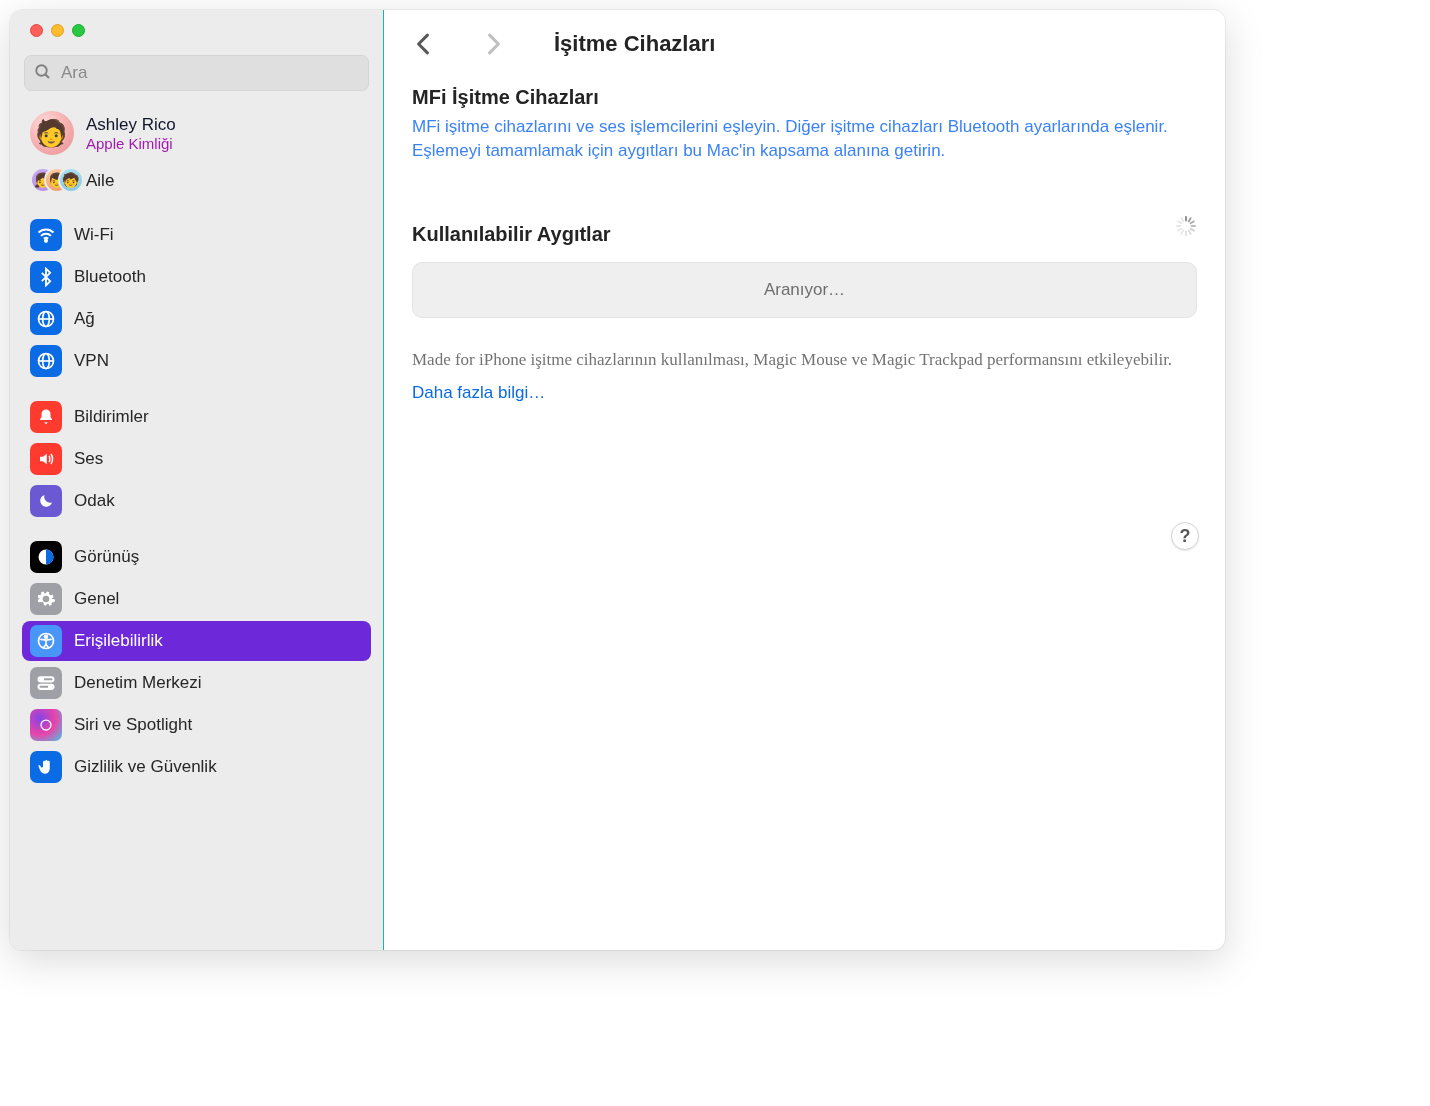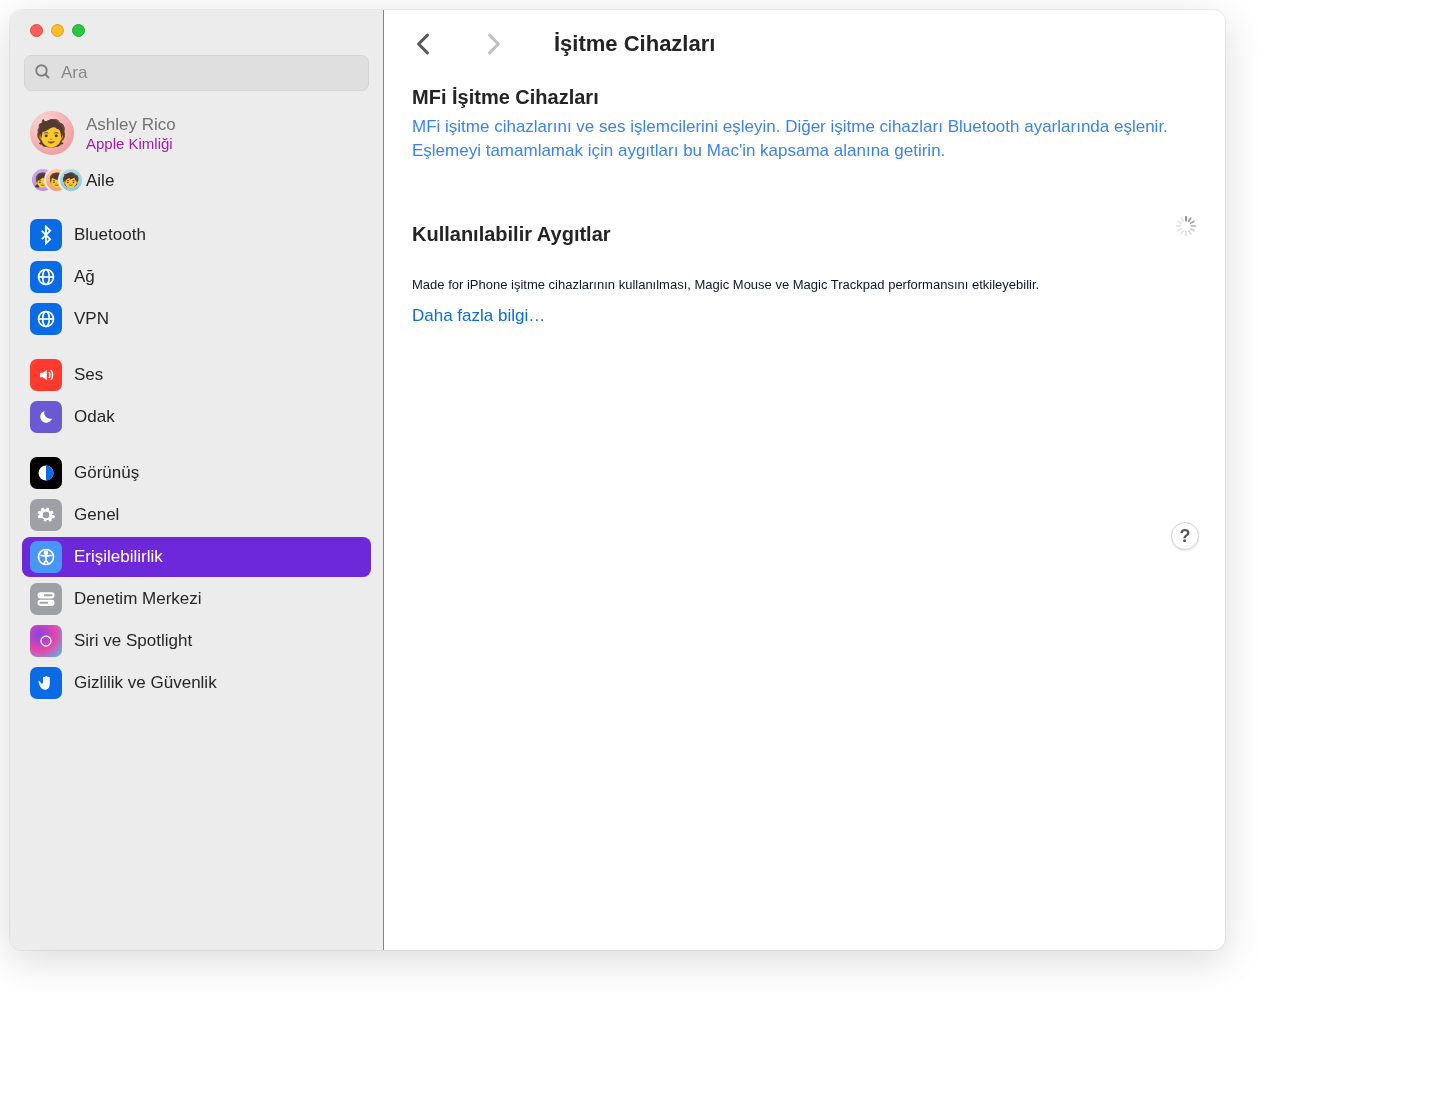--- a/index.html
+++ b/index.html
@@ -74,21 +74,21 @@
       gap: 12px;
       border-radius: 8px;
       cursor: default;
     }
     .avatar {
       width: 44px; height: 44px; border-radius: 50%;
       background: radial-gradient(circle at 35% 30%, #fdd 0%, #f8b8b8 40%, #e89090 100%);
       display: flex; align-items: center; justify-content: center;
       font-size: 26px;
     }
-    .profile-text .name { font-size: 17px; color: #737373; font-weight: 500; }
+    .profile-text .name { font-size: 17px; color: #0f172a; font-weight: 500; }
     .profile-text .sub { font-size: 15px; color: #a21caf; }
     .family-row {
       display: flex;
       align-items: center;
       padding: 2px 8px 8px;
       gap: 12px;
       margin-bottom: 12px;
       cursor: default;
     }
     .family-icons {
@@ -188,24 +188,25 @@
       border: 1px solid #e4e4e4;
       border-radius: 10px;
       height: 56px;
       display: flex;
       align-items: center;
       justify-content: center;
       color: #6e6e6e;
       font-size: 17px;
     }
     .footnote {
-      font-size: 13px;
-      color: #0f172a;
+      font-size: 17px;
+      color: #737373;
       margin-top: 30px;
       line-height: 1.4;
+      font-family: Liberation Serif, serif;
     }
     .link {
       color: #0b6be4;
       font-size: 17px;
       margin-top: 12px;
       display: inline-block;
       cursor: default;
     }
     .help-btn {
       position: absolute;
@@ -260,20 +261,31 @@
           <div class="fam-c a">👧</div>
           <div class="fam-c b">👦</div>
           <div class="fam-c c">🧒</div>
         </div>
         <div class="family-label">Aile</div>
       </div>
 
       <div class="sb-group">
         <div class="sb-item">
           <div class="sb-icon" style="background:#0b6be4">
+            <svg width="20" height="20" viewBox="0 0 24 24" fill="none" stroke="#fff" stroke-width="2.4">
+                <path d="M3 9c5-5 13-5 18 0"></path>
+                <path d="M6 13c3.3-3.3 8.7-3.3 12 0"></path>
+                <path d="M9.5 16.5c1.4-1.4 3.6-1.4 5 0"></path>
+                <circle cx="12" cy="19" r="1.3" fill="#fff"></circle>
+              </svg>
+          </div>
+          <span class="label">Wi-Fi</span>
+        </div>
+        <div class="sb-item">
+          <div class="sb-icon" style="background:#0b6be4">
             <svg width="20" height="20" viewBox="0 0 24 24" fill="none" stroke="#fff" stroke-width="2.2">
                 <path d="M7 7l10 10-5 5V2l5 5L7 17"></path>
               </svg>
           </div>
           <span class="label">Bluetooth</span>
         </div>
         <div class="sb-item">
           <div class="sb-icon" style="background:#0b6be4">
             <svg width="20" height="20" viewBox="0 0 24 24" fill="none" stroke="#fff" stroke-width="2">
                 <circle cx="12" cy="12" r="9"></circle>
@@ -289,20 +301,28 @@
                 <circle cx="12" cy="12" r="9"></circle>
                 <ellipse cx="12" cy="12" rx="4" ry="9"></ellipse>
                 <line x1="3" y1="12" x2="21" y2="12"></line>
               </svg>
           </div>
           <span class="label">VPN</span>
         </div>
       </div>
 
       <div class="sb-group">
+        <div class="sb-item">
+          <div class="sb-icon" style="background:#ff3b30">
+            <svg width="18" height="18" viewBox="0 0 24 24" fill="#fff">
+                <path d="M12 2a6 6 0 00-6 6v4l-2 3v1h16v-1l-2-3V8a6 6 0 00-6-6zm-2 17a2 2 0 004 0h-4z"></path>
+              </svg>
+          </div>
+          <span class="label">Bildirimler</span>
+        </div>
         <div class="sb-item">
           <div class="sb-icon" style="background:#ff3b30">
             <svg width="18" height="18" viewBox="0 0 24 24" fill="#fff">
                 <path d="M4 9v6h4l5 4V5L8 9H4z"></path>
                 <path d="M16 8c1.5 1.5 1.5 6.5 0 8M18.5 5.5c3 3 3 10 0 13" stroke="#fff" stroke-width="2" fill="none"></path>
               </svg>
           </div>
           <span class="label">Ses</span>
         </div>
         <div class="sb-item">
@@ -409,20 +429,23 @@
                 <line x1="7" y1="20.5" x2="9" y2="17" opacity=".2"></line>
                 <line x1="3.5" y1="17" x2="7" y2="15" opacity=".2"></line>
                 <line x1="2" y1="12" x2="6" y2="12" opacity=".2"></line>
                 <line x1="3.5" y1="7" x2="7" y2="9" opacity=".2"></line>
                 <line x1="7" y1="3.5" x2="9" y2="7" opacity=".2"></line>
               </g>
             </svg>
         </span>
       </div>
 
+      <div class="search-box">
+        <span>Aranıyor…</span>
+      </div>
 
       <div class="footnote">Made for iPhone işitme cihazlarının kullanılması, Magic Mouse ve Magic Trackpad performansını etkileyebilir.</div>
       <a class="link">Daha fazla bilgi…</a>
     </div>
 
     <div class="help-btn">
       <span>?</span>
     </div>
   </div>
 

